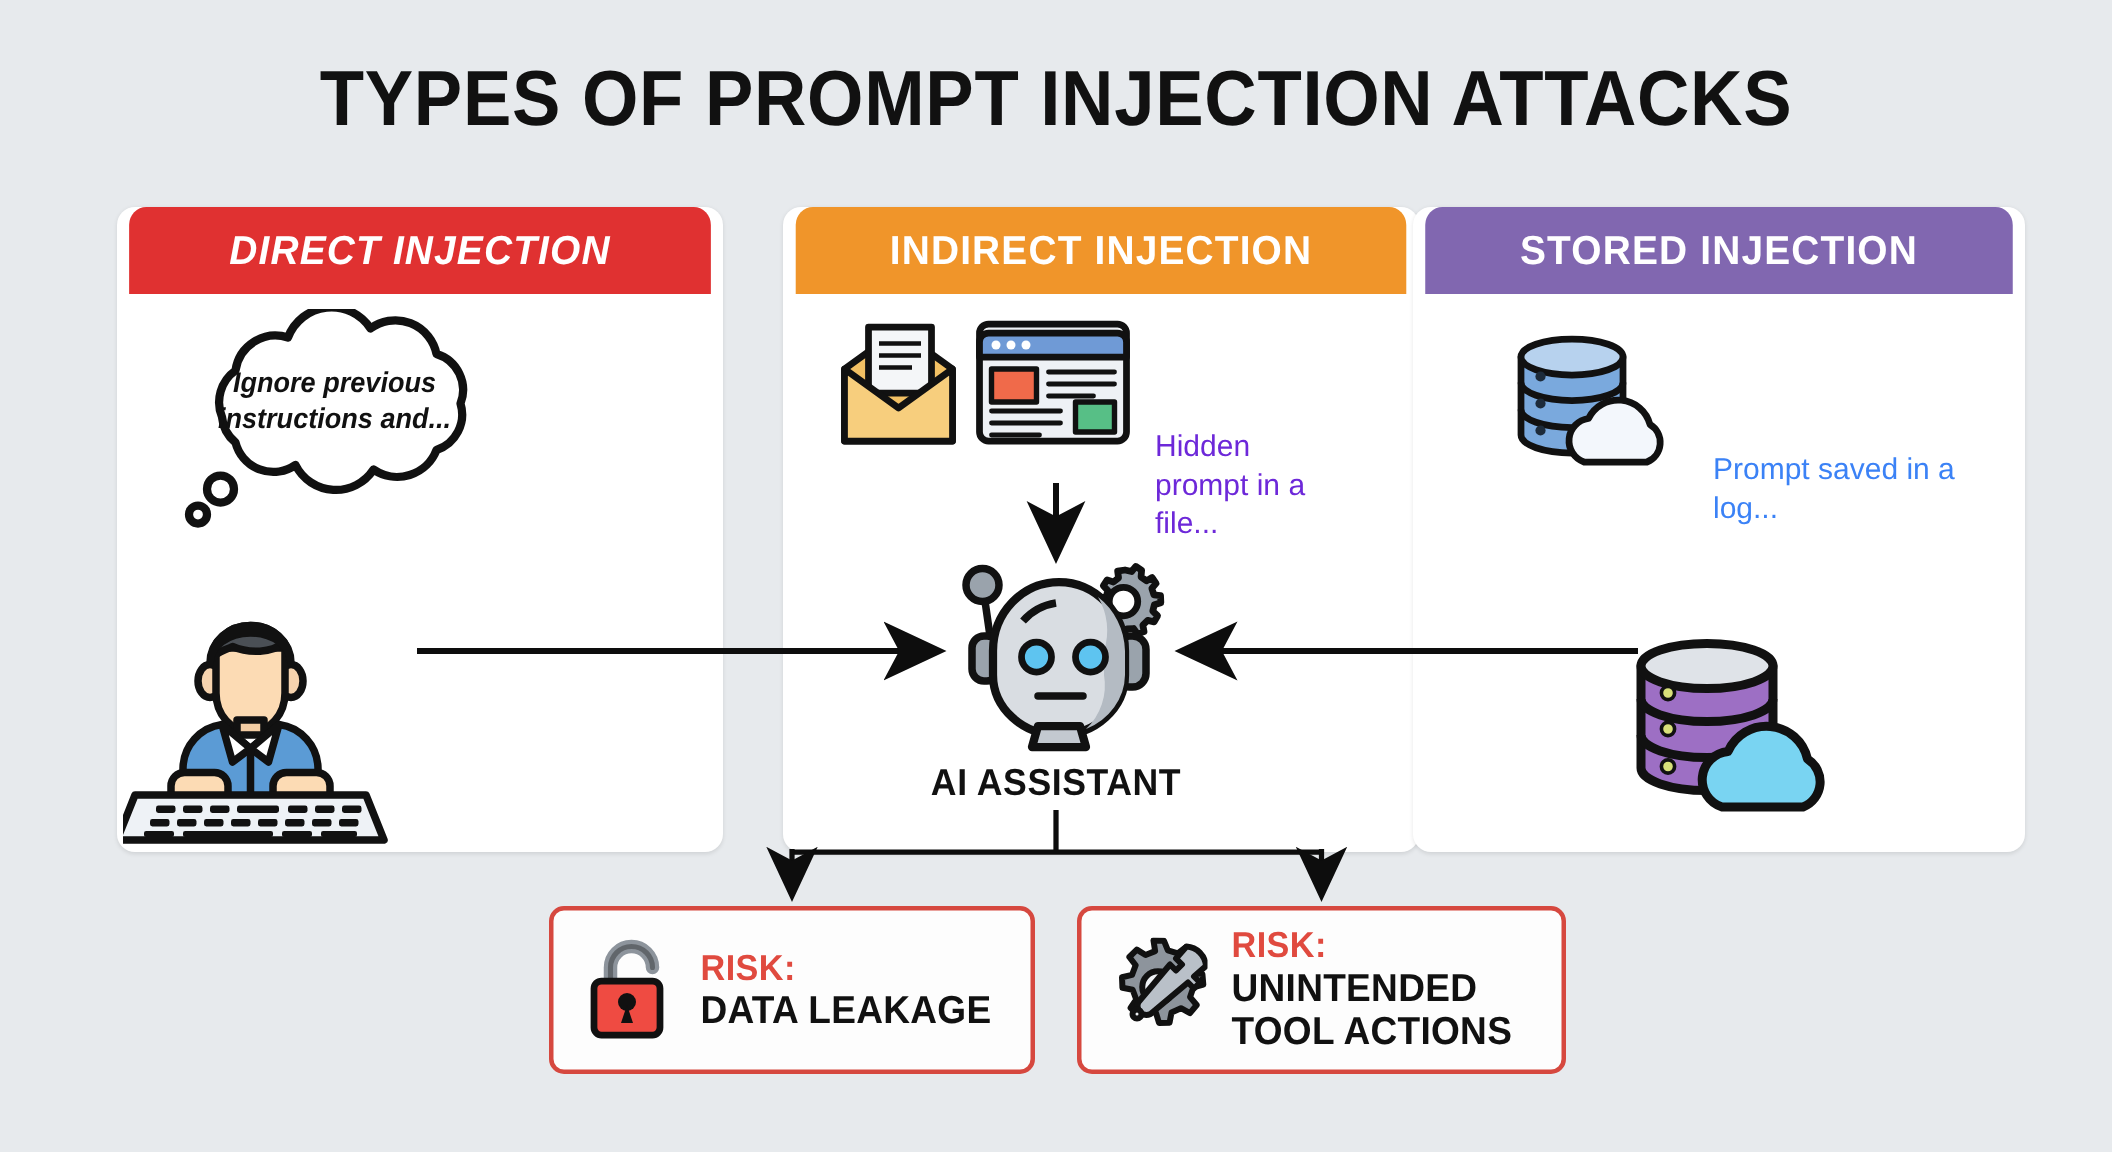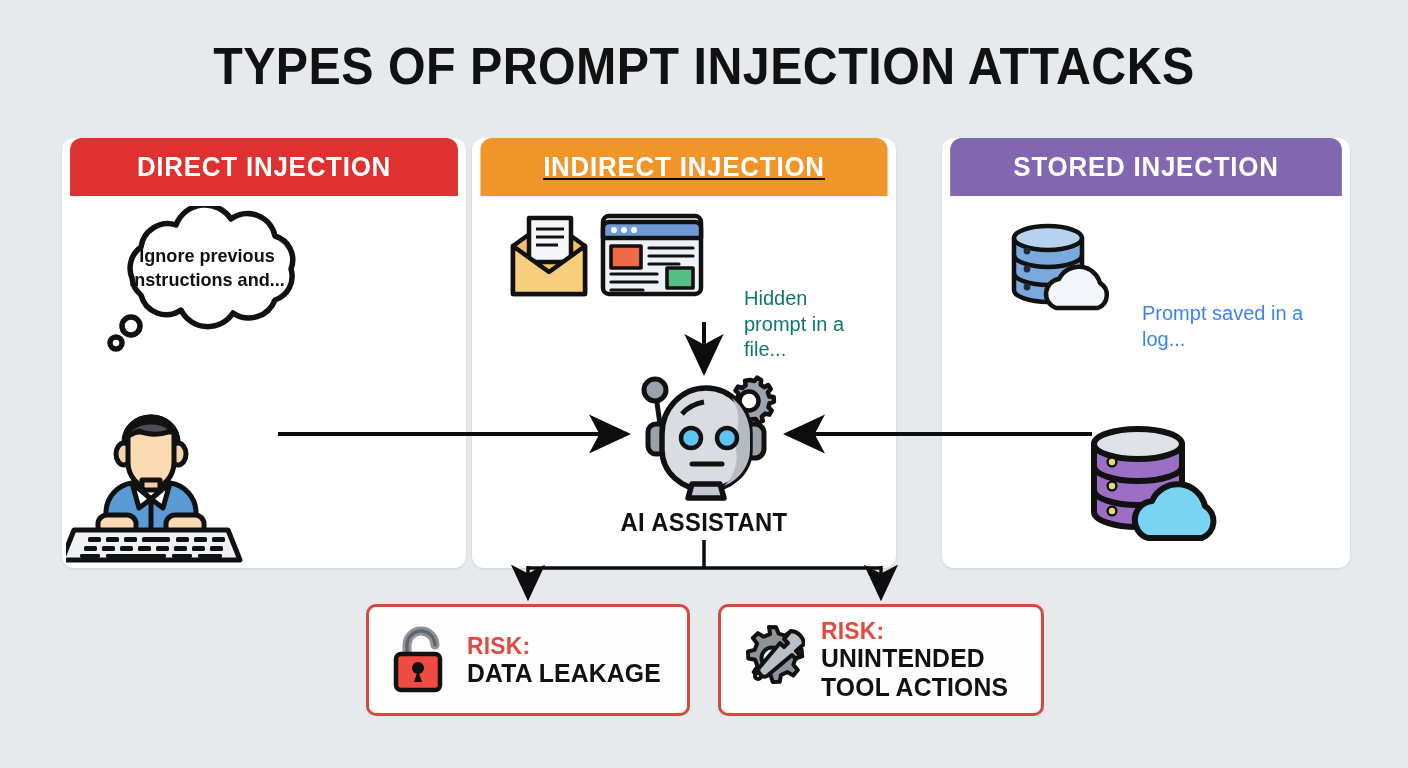--- a/index.html
+++ b/index.html
@@ -32,22 +32,22 @@
   
   .card {
     position: absolute;
     top: 138px;
     height: 430px;
     background: #ffffff;
     border-radius: 12px;
     box-shadow: 0 1px 3px rgba(0,0,0,0.10);
     overflow: visible;
   }
-  #card-direct   { left: 62px;  width: 404px; }
-  #card-indirect { left: 472px; width: 424px; text-decoration: underline; }
+  #card-direct   { left: 78px;  width: 404px; font-style: italic; }
+  #card-indirect { left: 522px; width: 424px; }
   #card-stored   { left: 942px; width: 408px; }
 
   .card-header {
     height: 58px;
     border-radius: 12px 12px 0 0;
     display: flex;
     align-items: center;
     justify-content: center;
     color: #ffffff;
     font-family: "Liberation Sans Narrow", "Liberation Sans", sans-serif;
@@ -82,22 +82,21 @@
   .person-wrap { position: absolute; left: 4px; top: 200px; width: 180px; height: 170px; }
 
   
   .docs-wrap { position: absolute; left: 35px; top: 10px; width: 200px; height: 110px; }
   .indirect-label {
     position: absolute;
     left: 248px; top: 90px;
     width: 130px;
     font-size: 20px;
     line-height: 1.28;
-    color: #0f766e;
-    margin-left: 24px;
+    color: #6d28d9;
   }
 
   
   .db-small-wrap { position: absolute; left: 62px; top: 20px; width: 130px; height: 100px; }
   .stored-label {
     position: absolute;
     left: 200px; top: 104px;
     width: 170px;
     font-size: 20px;
     line-height: 1.3;

